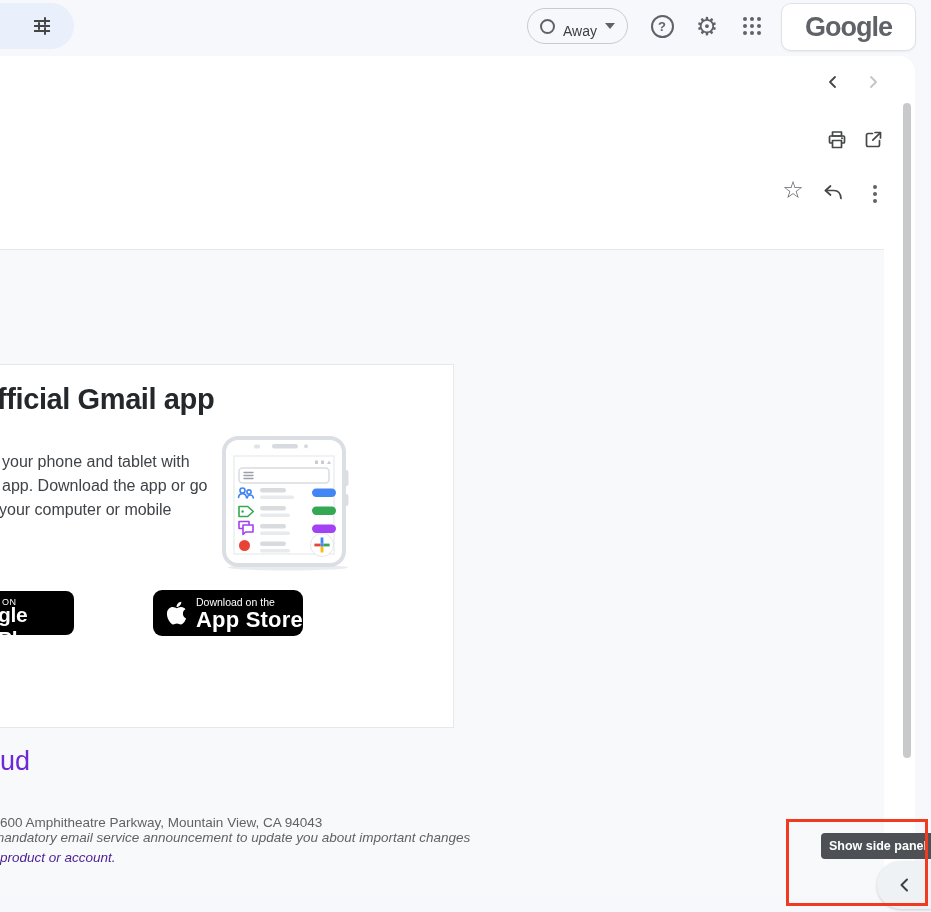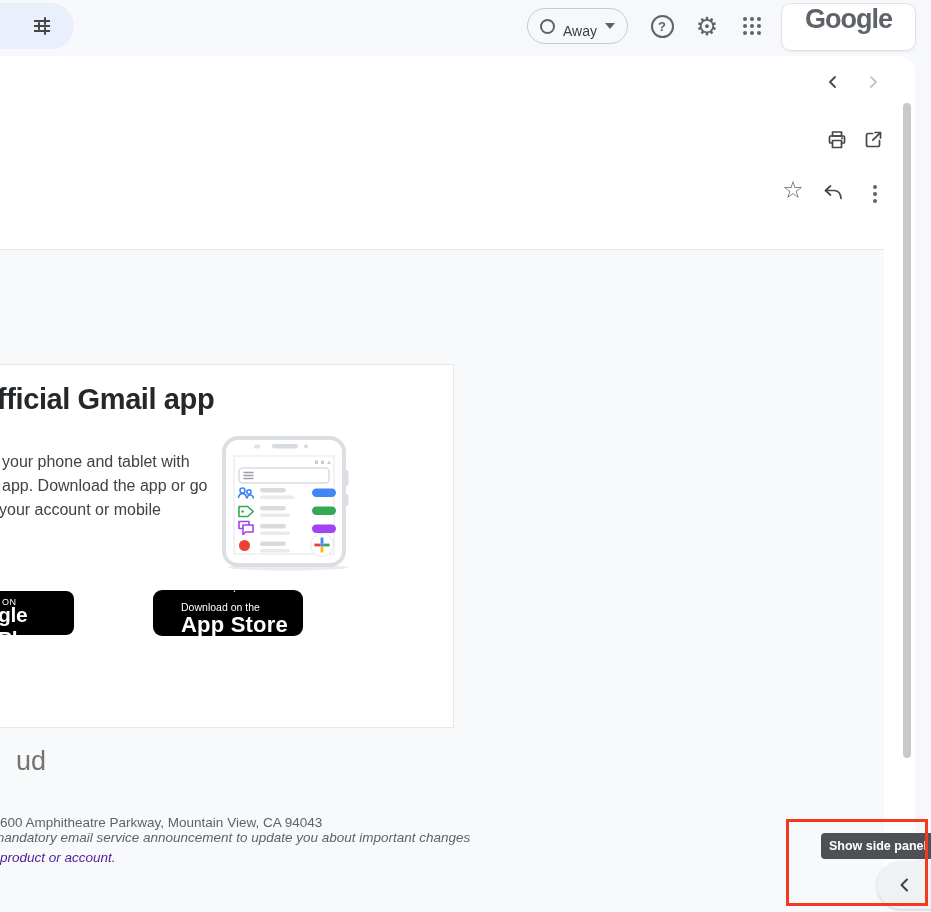--- a/index.html
+++ b/index.html
@@ -22,21 +22,21 @@
 
   .iconbtn{display:flex;align-items:center;justify-content:center;cursor:pointer;color:#5f6368;}
   .help-btn{left:649px;top:13px;width:26px;height:26px;}
   .help-ring{width:19px;height:19px;border:2px solid #5f6368;border-radius:50%;display:flex;align-items:center;justify-content:center;
     font-size:13px;font-weight:700;color:#5f6368;}
   .gear-btn{left:693px;top:11px;width:28px;height:30px;font-size:25px;}
   .apps-btn{left:741px;top:15px;width:22px;height:22px;}
   .apps-grid{display:grid;grid-template-columns:repeat(3,4px);grid-template-rows:repeat(3,4px);gap:3px;}
   .apps-grid span{width:4px;height:4px;border-radius:50%;background:#5f6368;}
   .logo-box{left:781px;top:3px;width:133px;height:46px;background:#fff;border:1px solid #e0e2e6;border-radius:10px;
-    box-shadow:0 1px 2px rgba(0,0,0,.06);display:flex;align-items:flex-start;justify-content:center;}
+    box-shadow:0 1px 2px rgba(0,0,0,.06);display:flex;align-items:center;justify-content:center;}
   .logo-text{font-size:27px;font-weight:700;letter-spacing:-1px;color:#5f6368;}
 
   
   .main-panel{left:-20px;top:56px;width:935px;height:839px;background:#fff;border-radius:16px;}
   .email-bg{left:-20px;top:249px;width:904px;height:646px;background:#f8f9fa;border-top:1px solid #e6e8eb;}
 
   
   .tb{width:28px;height:28px;}
   .nav-prev{left:819px;top:68px;}
   .nav-next{left:859px;top:68px;}
@@ -53,26 +53,26 @@
   .para{left:2px;top:450px;font-size:16px;color:#3f4347;}
   .pline{height:24px;line-height:24px;white-space:nowrap;}
   .pline.ind{margin-left:-3px;}
   .link{color:#1a73e8;text-decoration:underline;cursor:pointer;}
   .phone-wrap{left:214px;top:434px;width:144px;height:140px;}
 
   .badge{background:#000;color:#fff;cursor:pointer;}
   .badge-play{left:-62px;top:591px;width:136px;height:44px;border-radius:8px;}
   .play-top{position:absolute;left:64px;top:6px;font-size:9px;letter-spacing:.6px;}
   .play-bottom{position:absolute;left:60px;top:12px;font-size:21px;font-weight:700;letter-spacing:-.3px;}
-  .badge-appstore{left:153px;top:590px;width:150px;height:46px;border-radius:9px;display:flex;align-items:center;padding-left:13px;gap:9px;box-sizing:border-box;flex-direction:column;}
+  .badge-appstore{left:153px;top:590px;width:150px;height:46px;border-radius:9px;display:flex;align-items:center;padding-left:13px;gap:9px;box-sizing:border-box;}
   .as-top{font-size:10.5px;line-height:12px;}
   .as-bottom{font-size:22px;font-weight:700;line-height:23px;letter-spacing:.2px;}
 
   
-  .footer-logo{left:16px;top:746px;font-size:27px;color:#737373;}
+  .footer-logo{left:0;top:746px;font-size:27px;color:#6d28d9;}
   .footer-address{left:0;top:798px;font-size:13.5px;color:#5f6368;margin-top:17px;}
   .footer-disc1{left:-7px;top:830px;font-size:13.5px;font-style:italic;color:#5f6368;white-space:nowrap;}
   .footer-disc2{left:0;top:850px;font-size:13.5px;font-style:italic;color:#4c1d95;}
 
   
   .scroll-thumb{left:903px;top:103px;width:8px;height:655px;background:#c7c9cb;border-radius:4px;cursor:pointer;}
 
   
   .pill-btn{left:877px;top:861px;width:92px;height:48px;border-radius:24px;background:#eff2f5;
     box-shadow:0 1px 3px rgba(0,0,0,.18);cursor:pointer;}
@@ -177,21 +177,21 @@
       <i></i>
   </div>
 
   <div class="abs card"></div>
 
   <div class="abs heading">fficial Gmail app</div>
 
   <div class="abs para">
     <div class="pline">your phone and tablet with</div>
     <div class="pline">app. Download the app or go</div>
-    <div class="pline ind">your account or mobile</div>
+    <div class="pline ind">your computer or mobile</div>
   </div>
 
   <div class="abs phone-wrap">
     <svg width="144" height="140" viewBox="0 0 144 140">
       <ellipse cx="74" cy="133.5" rx="60" ry="3" fill="#e9ebed"></ellipse>
       <rect x="10" y="4" width="120" height="127" rx="14" fill="#ffffff" stroke="#dbdee2" stroke-width="4"></rect>
       <rect x="130.5" y="36" width="4" height="16" rx="2" fill="#dbdee2"></rect>
       <rect x="130.5" y="60" width="4" height="12" rx="2" fill="#dbdee2"></rect>
       <rect x="40" y="10.5" width="6" height="4" rx="1.5" fill="#e1e4e7"></rect>
       <rect x="58" y="10" width="26" height="4.5" rx="2.2" fill="#d7dade"></rect>

